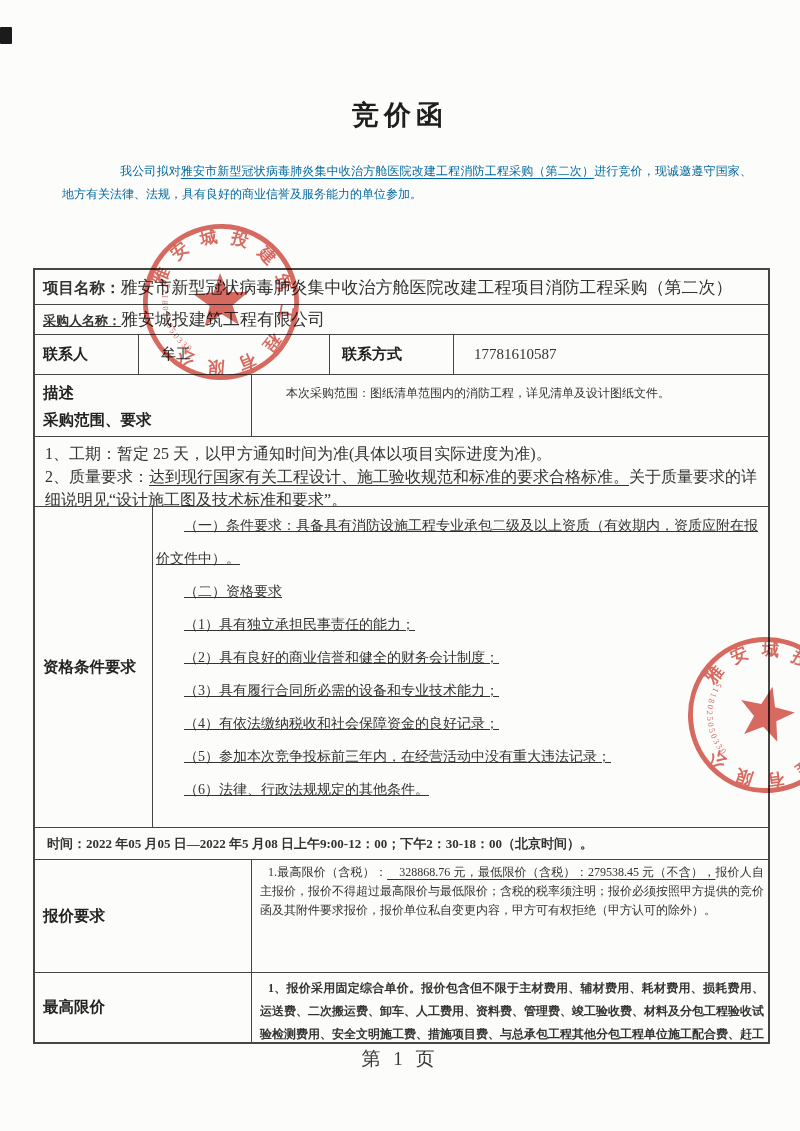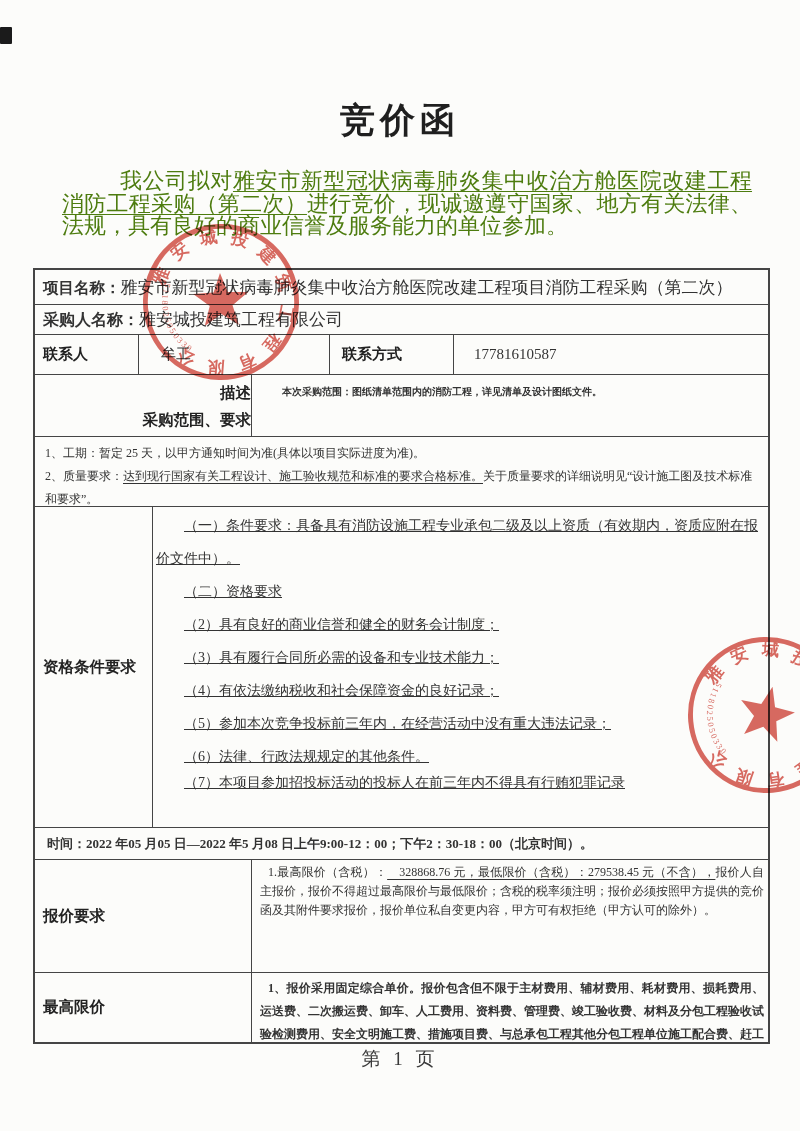--- a/index.html
+++ b/index.html
@@ -1,52 +1,52 @@
 <!DOCTYPE html>
 <html><head>
 <meta charset="utf-8">
 <style>
   html,body{margin:0;padding:0;background:#e9e9e7;}
   #page{position:relative;width:800px;height:1131px;margin:0 auto;background:#fcfcfa;
         overflow:hidden;font-family:"Liberation Serif","DejaVu Serif",serif;color:#333;}
   .artifact{position:absolute;left:0;top:27px;width:12px;height:17px;background:#1b1b1b;border-radius:1px;}
 
   .title{position:absolute;left:0;top:97px;width:100%;text-align:center;
-         font-size:35px;font-weight:bold;letter-spacing:5px;color:#1f1f1f;}
-  .intro{position:absolute;left:62px;top:148px;width:690px;font-size:22px;line-height:22.5px;
-         color:#4d7c0f;text-indent:58px;text-align:justify;}
+         font-size:27px;font-weight:bold;letter-spacing:5px;color:#1f1f1f;}
+  .intro{position:absolute;left:62px;top:148px;width:690px;font-size:12px;line-height:22.5px;
+         color:#0369a1;text-indent:58px;text-align:justify;}
   u{text-decoration:underline;text-underline-offset:3px;text-decoration-thickness:1px;}
 
   .bid-table{position:absolute;left:33px;top:244px;width:733px;border:2px solid #454545;margin-top:24px;}
   .row{display:flex;border-top:1.5px solid #454545;}
   .row:first-child{border-top:none;}
   .cell{box-sizing:border-box;}
   .lbl{font-weight:bold;color:#222;font-size:15.5px;padding-left:8px;flex:0 0 auto;}
-  .vline{border-right:1.5px solid #454545;text-align:right;}
+  .vline{border-right:1.5px solid #454545;}
   .ctr{display:flex;align-items:center;}
   .content{flex:1 1 auto;min-width:0;overflow:hidden;}
 
   .r1{height:34px;align-items:center;}
   .r1 .cell{padding-left:8px;font-size:17px;}
   .r1 b{font-size:15.5px;}
   .r2{height:29px;align-items:center;}
   .r2 .cell{padding-left:8px;font-size:17px;}
-  .r2 b{font-size:16px;}
+  .r2 b{font-size:13px;text-decoration:underline;}
   .r3{height:39px;}
   .r3 .cell{display:flex;align-items:center;font-size:15px;}
   .r3 .c1{width:104px;}
   .r3 .c2{width:191px;padding-left:22px;}
   .r3 .c3{width:124px;padding-left:12px;}
   .r3 .c4{flex:1;padding-left:20px;}
   .r4{height:61px;}
   .r4 .lbl{width:217px;line-height:27px;padding-top:4px;}
-  .r4 .content{font-size:10px;padding:10px 8px 0 10px;text-indent:2em;font-weight:bold;}
+  .r4 .content{font-size:12px;padding:10px 8px 0 10px;text-indent:2em;}
   .r5{height:69px;}
   .r5 .lbl{width:217px;}
-  .r5 .content{font-size:12px;line-height:23px;padding:5px 4px 0 10px;}
+  .r5 .content{font-size:16px;line-height:23px;padding:5px 4px 0 10px;}
   .r6{height:320px;}
   .r6 .lbl{width:118px;}
   .r6 .content{font-size:14px;line-height:33px;padding:2px 2px 0 3px;}
   .r6 .content div{text-indent:2em;text-decoration:underline;}
   .r6 .content .q-item-9{margin-top:-7px;}
   .r7{height:31px;}
   .r7 .lbl{width:217px;}
   .r7 .content{font-size:13px;font-weight:bold;padding-left:12px;display:flex;align-items:center;}
   .r8{height:112px;}
   .r8 .lbl{width:217px;}
@@ -106,26 +106,26 @@
         <div>1、工期：暂定 25 天，以甲方通知时间为准(具体以项目实际进度为准)。</div>
         <div><span>2、质量要求：</span><u>达到现行国家有关工程设计、施工验收规范和标准的要求合格标准。</u><span>关于质量要求的详细说明见“设计施工图及技术标准和要求”。</span></div>
       </div>
     </div>
 
     <div class="row r6">
       <div class="cell lbl vline ctr">资格条件要求</div>
       <div class="cell content">
         <div class="q-item-1">（一）条件要求：具备具有消防设施工程专业承包二级及以上资质（有效期内，资质应附在报价文件中）。</div>
         <div class="q-item-2">（二）资格要求</div>
+        <div class="q-item-3">（1）具有独立承担民事责任的能力；</div>
         <div class="q-item-4">（2）具有良好的商业信誉和健全的财务会计制度；</div>
         <div class="q-item-5">（3）具有履行合同所必需的设备和专业技术能力；</div>
         <div class="q-item-6">（4）有依法缴纳税收和社会保障资金的良好记录；</div>
         <div class="q-item-7">（5）参加本次竞争投标前三年内，在经营活动中没有重大违法记录；</div>
         <div class="q-item-8">（6）法律、行政法规规定的其他条件。</div>
-        <div class="q-item-9">（7）本项目参加招投标活动的投标人在前三年内不得具有行贿犯罪记录</div>
       </div>
     </div>
 
     <div class="row r7">
       <div class="cell content">时间：2022 年05 月05 日—2022 年5 月08 日上午9:00-12：00；下午2：30-18：00（北京时间）。</div>
     </div>
 
     <div class="row r8">
       <div class="cell lbl vline ctr">报价要求</div>
       <div class="cell content">

